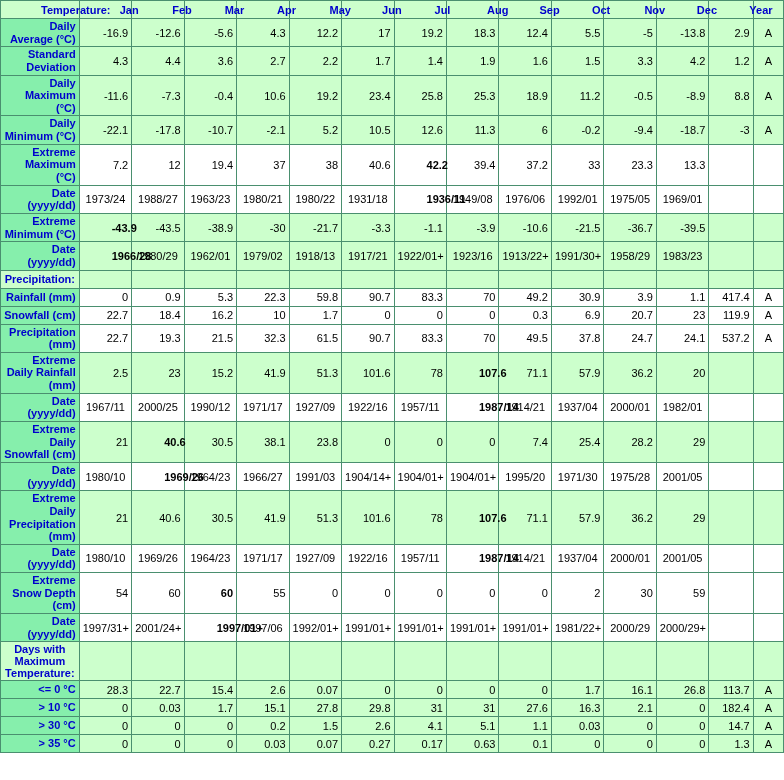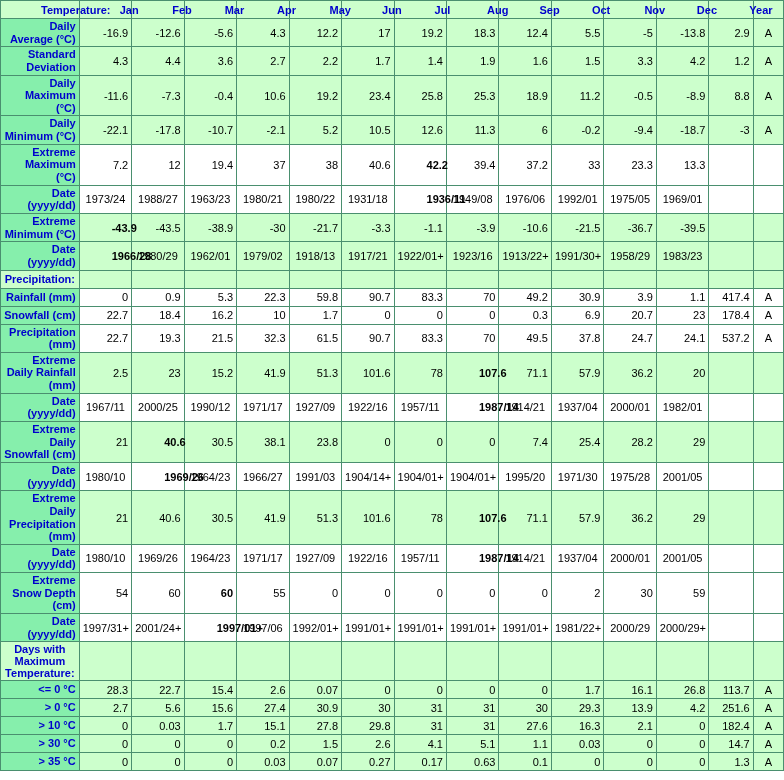--- a/index.html
+++ b/index.html
@@ -237,21 +237,21 @@
         <td class="val">16.2</td>
         <td class="val">10</td>
         <td class="val">1.7</td>
         <td class="val">0</td>
         <td class="val">0</td>
         <td class="val">0</td>
         <td class="val">0.3</td>
         <td class="val">6.9</td>
         <td class="val">20.7</td>
         <td class="val">23</td>
-        <td class="val">178.4</td>
+        <td class="val">119.9</td>
         <td class="valc">A</td>
       </tr>
       <tr>
         <td class="rowlabel tall">Precipitation (mm)</td>
         <td class="val">22.7</td>
         <td class="val">19.3</td>
         <td class="val">21.5</td>
         <td class="val">32.3</td>
         <td class="val">61.5</td>
         <td class="val">90.7</td>
@@ -428,37 +428,20 @@
         <td class="valg">0</td>
         <td class="valg">0</td>
         <td class="valg">0</td>
         <td class="valg">1.7</td>
         <td class="valg">16.1</td>
         <td class="valg">26.8</td>
         <td class="valg">113.7</td>
         <td class="valcg">A</td>
       </tr>
       <tr>
-        <td class="rowlabel tall">&gt; 0 °C</td>
-        <td class="valg">2.7</td>
-        <td class="valg">5.6</td>
-        <td class="valg">15.6</td>
-        <td class="valg">27.4</td>
-        <td class="valg">30.9</td>
-        <td class="valg">30</td>
-        <td class="valg">31</td>
-        <td class="valg">31</td>
-        <td class="valg">30</td>
-        <td class="valg">29.3</td>
-        <td class="valg">13.9</td>
-        <td class="valg">4.2</td>
-        <td class="valg">251.6</td>
-        <td class="valcg">A</td>
-      </tr>
-      <tr>
         <td class="rowlabel tall">&gt; 10 °C</td>
         <td class="valg">0</td>
         <td class="valg">0.03</td>
         <td class="valg">1.7</td>
         <td class="valg">15.1</td>
         <td class="valg">27.8</td>
         <td class="valg">29.8</td>
         <td class="valg">31</td>
         <td class="valg">31</td>
         <td class="valg">27.6</td>

